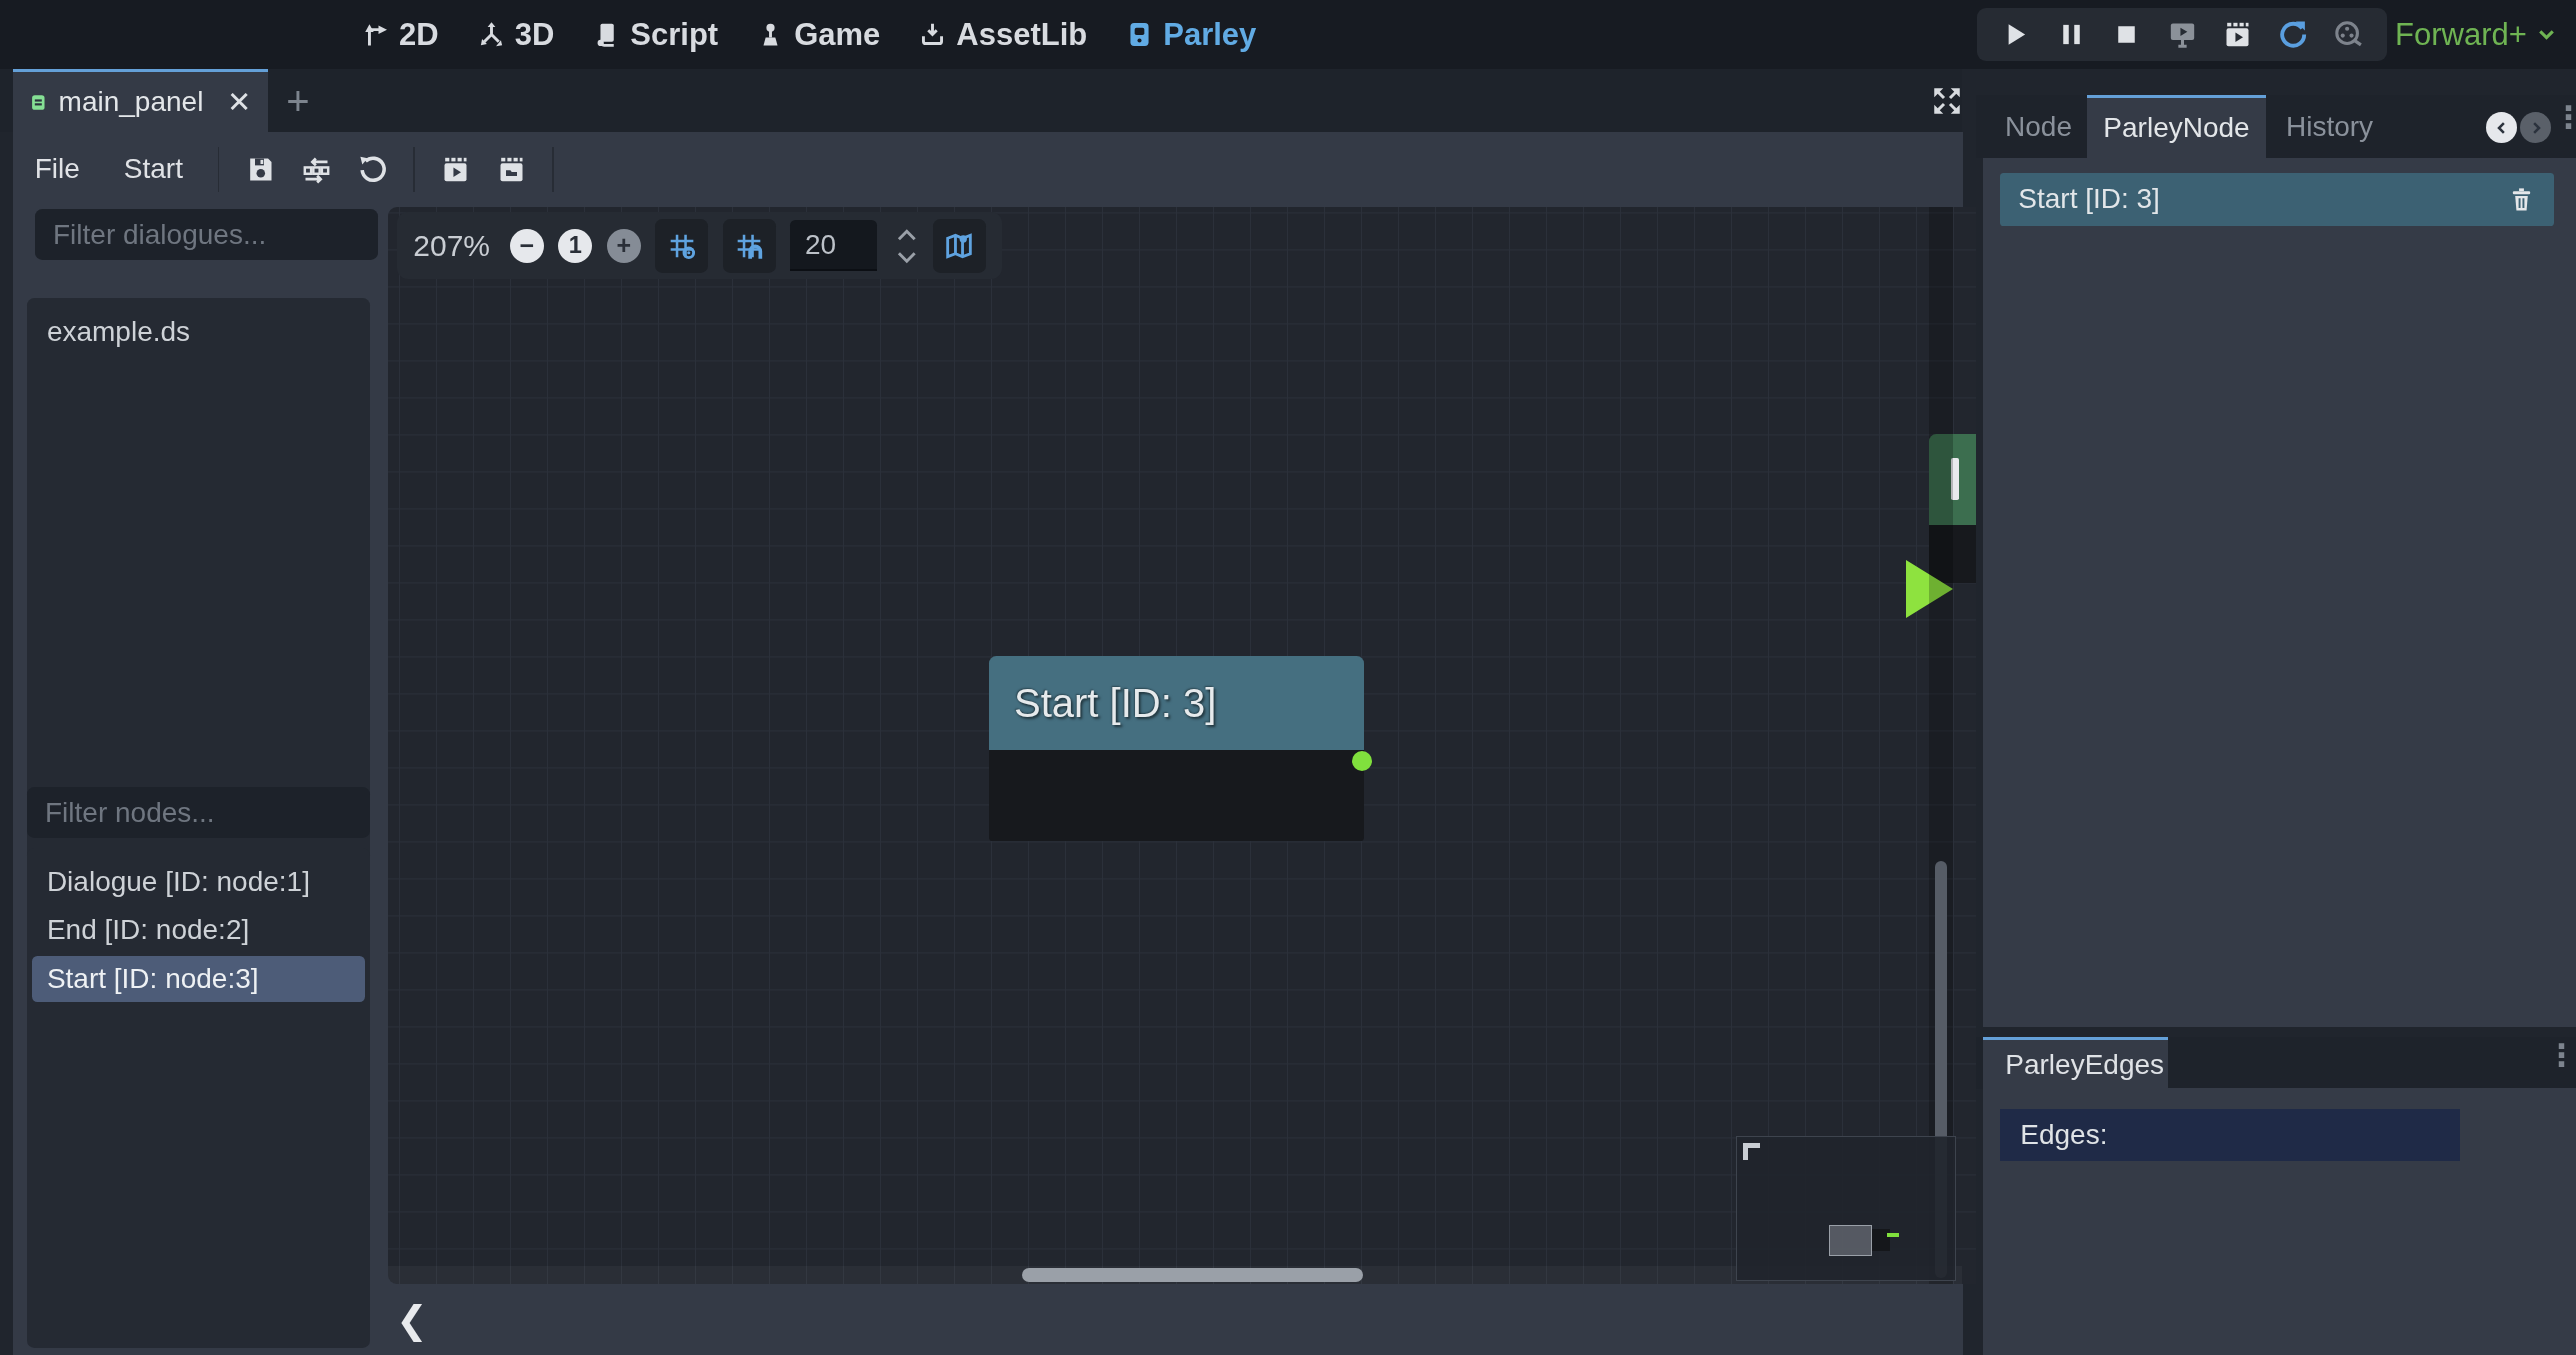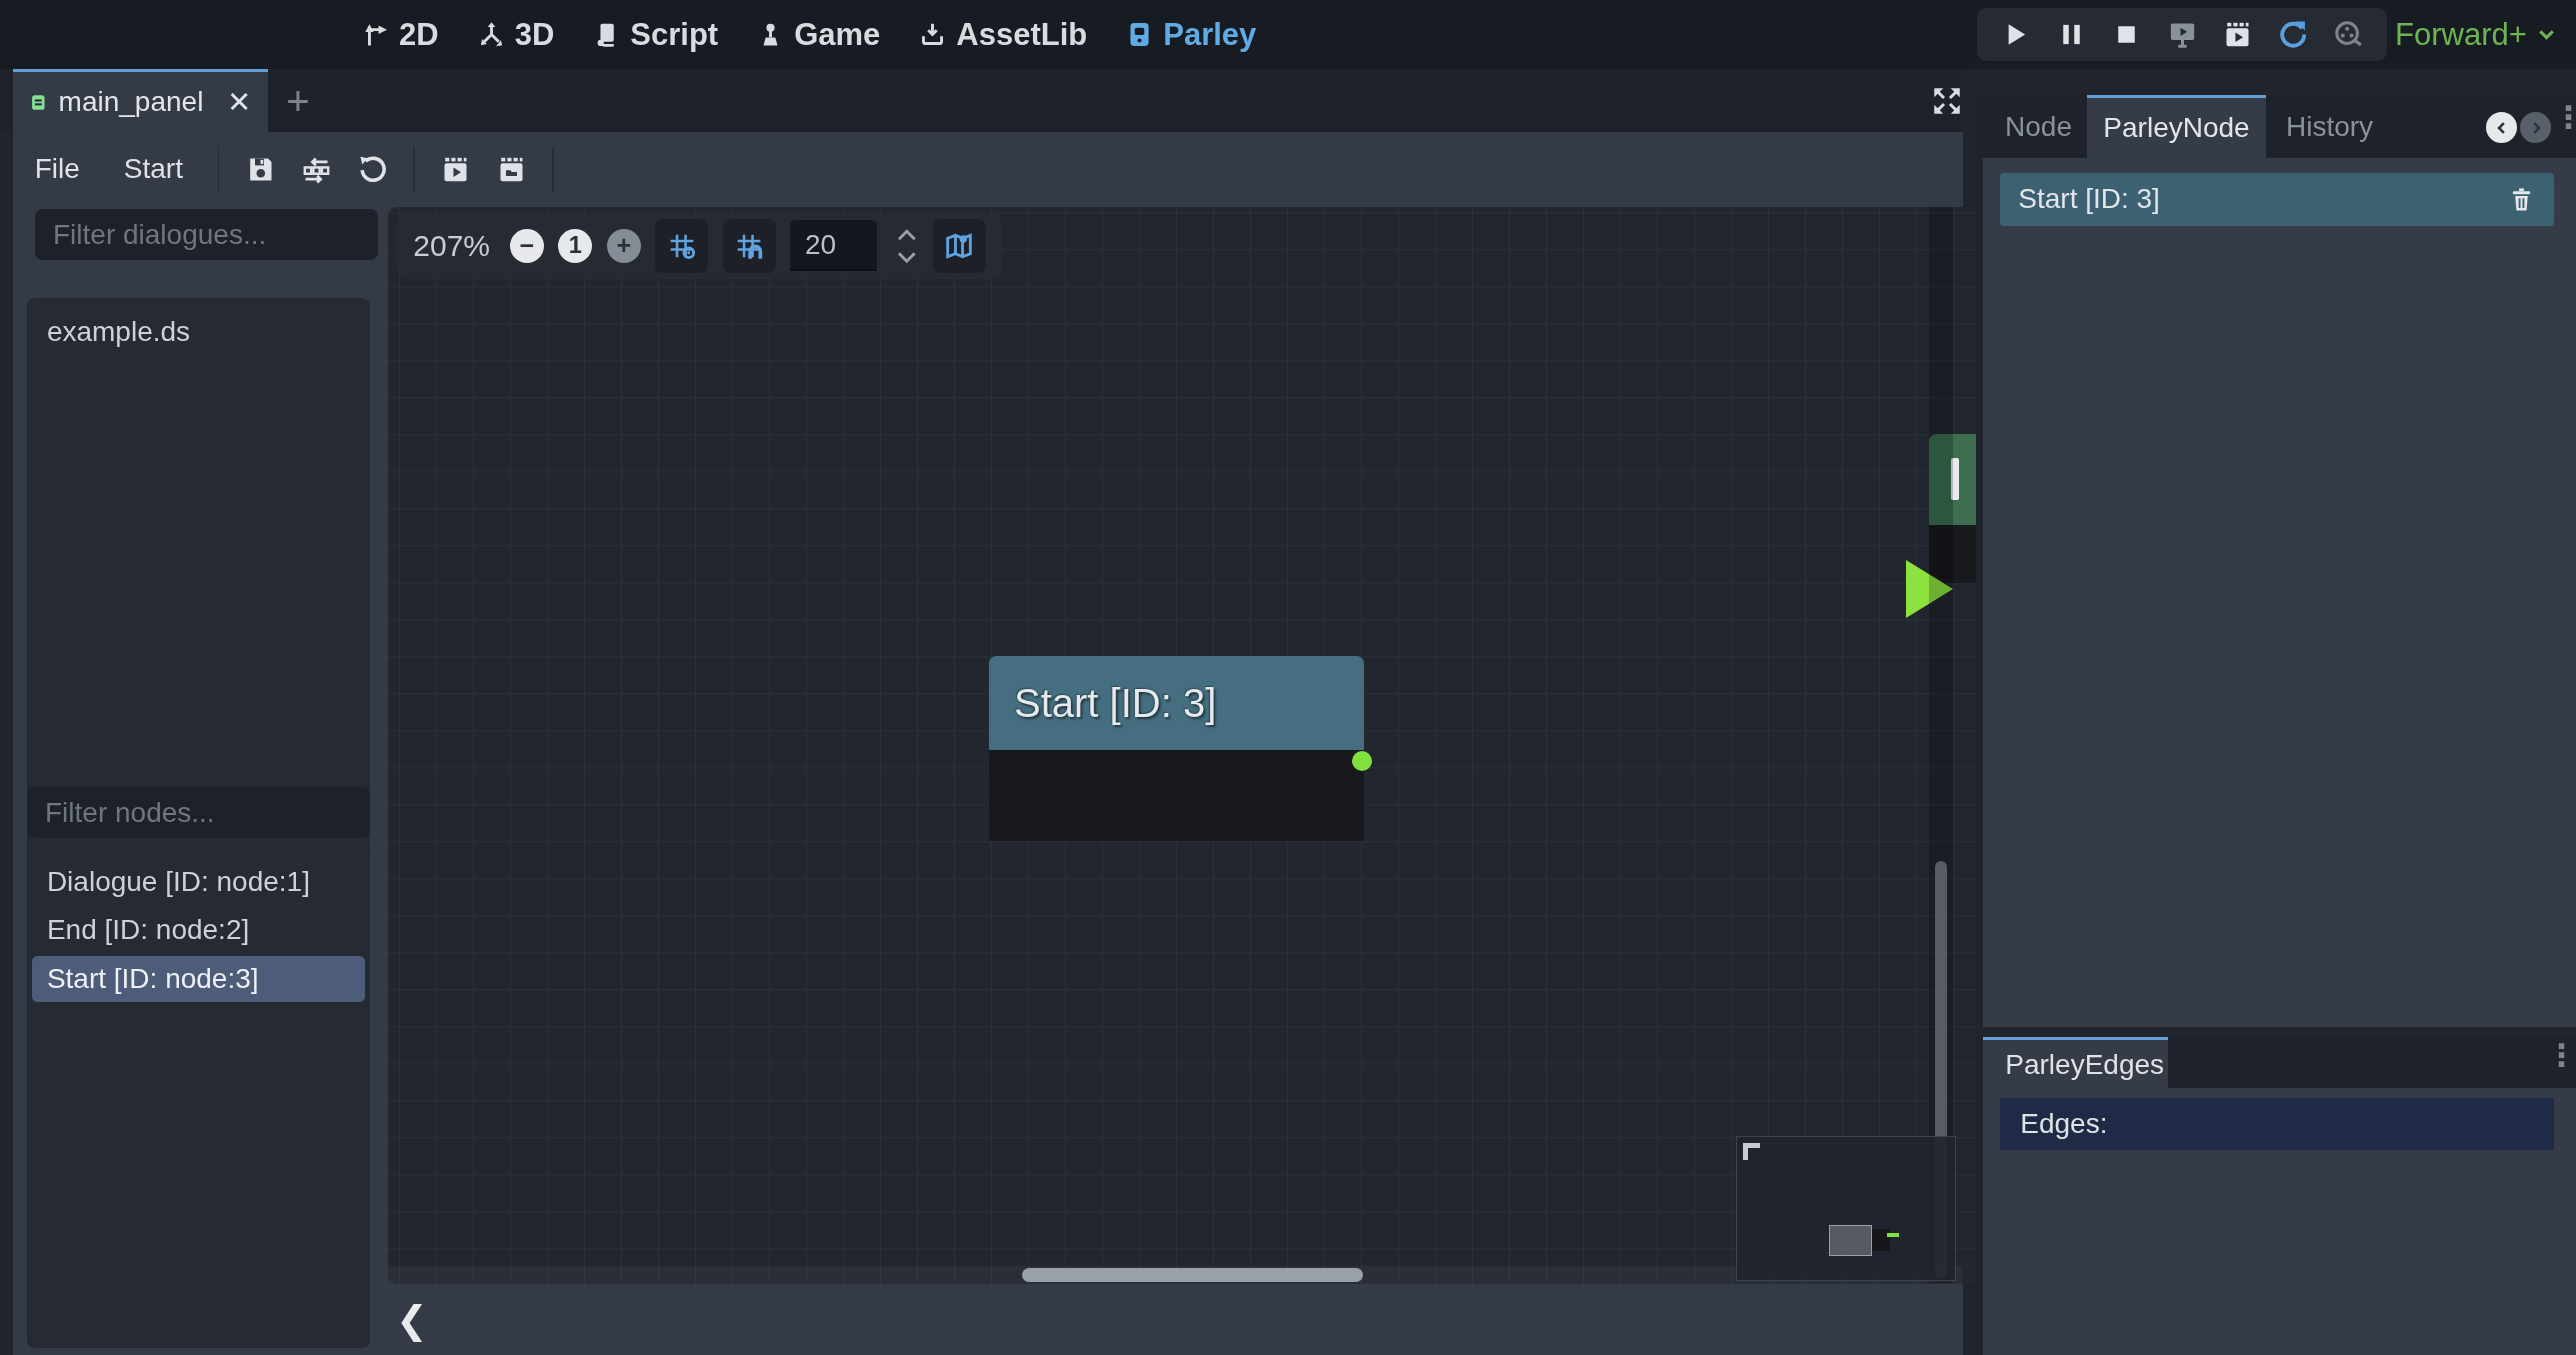--- a/index.html
+++ b/index.html
@@ -119,21 +119,21 @@
   .dotsmenu{position:absolute;width:18px;text-align:center;color:#7d848e;font-size:31px;line-height:0.62;font-weight:700;}
   .rpanel1{left:7.3px;top:63px;width:593px;height:869px;background:#353b47;}
   .noderow{position:absolute;left:17px;top:14.5px;width:554px;height:53px;background:#3c6173;border-radius:3.6px;
            display:flex;align-items:center;padding:0 18px;box-sizing:border-box;}
   .noderow .lbl{font-size:28px;color:#e2e6e9;flex:1;}
   .noderow .ic{width:29px;height:29px;color:#e5e7ea;}
   .etabstrip{left:0;top:942px;width:600px;height:52px;background:#1e232b;}
   .etab{position:absolute;left:7.3px;top:0;width:185px;height:52px;background:#353b47;border-top:3.6px solid #64a0d8;
         box-sizing:border-box;display:flex;align-items:center;padding-left:22px;font-size:28px;color:#dfe2e6;}
   .epanel{left:7.3px;top:993px;width:593px;height:294px;background:#353b47;}
-  .edgesrow{position:absolute;left:17px;top:10px;width:554px;height:52px;background:#1f2a47;
+  .edgesrow{position:absolute;left:17px;top:21px;width:460px;height:52px;background:#1f2a47;
             display:flex;align-items:center;padding-left:20px;box-sizing:border-box;font-size:28px;color:#dfe3e6;}
 </style>
 </head>
 <body>
 
 <div class="screen">
 
   <div class="abs topbar"></div>
 
   <div class="abs topmenu">

